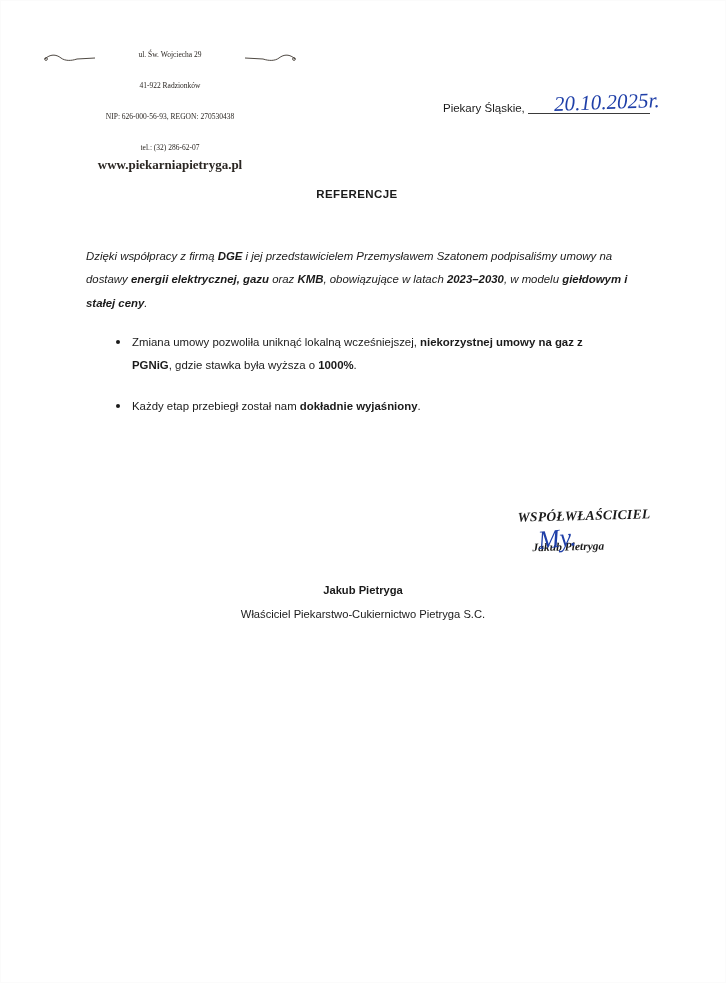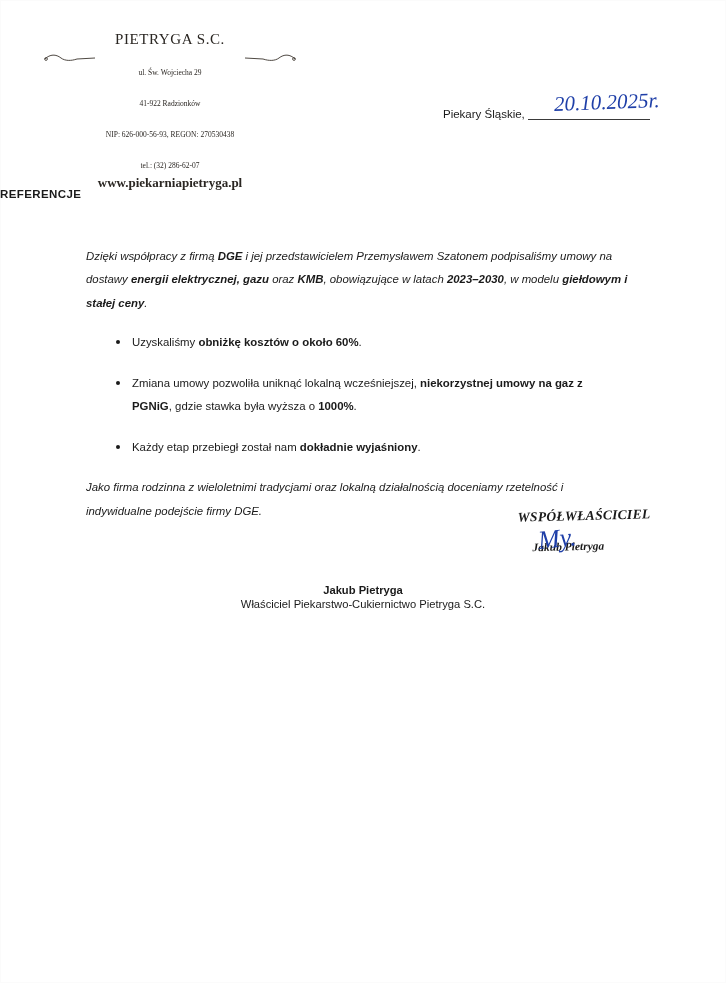--- a/index.html
+++ b/index.html
@@ -56,21 +56,21 @@
     height: 12px;
     pointer-events: none;
   }
   .flourish.left { left: 44px; }
   .flourish.right { left: 244px; }
 
   
   .place-date {
     position: absolute;
     right: 76px;
-    top: 106px;
+    top: 100px;
     font-size: 11.5px;
     white-space: nowrap;
     padding-left: 41px;
   }
   .date-rule {
     display: inline-block;
     width: 122px;
     border-bottom: 1px solid #3a3a3a;
     height: 13px;
     vertical-align: bottom;
@@ -87,20 +87,21 @@
     transform: rotate(-2.2deg);
     white-space: nowrap;
   }
 
   
   .doc-title {
     position: absolute;
     left: 0;
     right: 12px;
     top: 188px;
+    text-align: center;
     font-size: 11.5px;
     font-weight: bold;
     letter-spacing: 0.4px;
   }
 
   
   .body-block {
     position: absolute;
     left: 86px;
     top: 245px;
@@ -160,35 +161,34 @@
 
   .sign-block {
     position: absolute;
     left: 0;
     right: 0;
     top: 584px;
     text-align: center;
     font-size: 11.2px;
   }
   .sign-name { font-weight: bold; }
-  .sign-title { margin-top: 2px; text-align: center; }
+  .sign-title { margin-top: 12px; text-align: center; }
 
   
   .scan-edge {
     position: absolute;
     inset: 0;
     pointer-events: none;
     box-shadow: inset 0 0 0 1px rgba(0,0,0,0.015);
   }
 </style>
 </head>
 <body>
 
 <div class="letterhead">
-  <div class="lh-line2">PIETRYGA S.C.</div>
   <div class="lh-small">ul. Św. Wojciecha 29</div>
   <div class="lh-small">41-922 Radzionków</div>
   <div class="lh-small">NIP: 626-000-56-93, REGON: 270530438</div>
   <div class="lh-small">tel.: (32) 286-62-07</div>
   <div class="lh-web">www.piekarniapietryga.pl</div>
 </div>
 
 <svg class="flourish left" viewBox="0 0 52 12">
   <path d="M1 7 C6 2, 12 2, 17 6 C21 9, 27 9, 33 7 L51 6" fill="none" stroke="#3a332c" stroke-width="0.9"></path>
   <circle cx="2" cy="7" r="1.4" fill="none" stroke="#3a332c" stroke-width="0.8"></circle>
@@ -209,35 +209,28 @@
 <div class="body-block">
 
   <p>
     <span>Dzięki współpracy z firmą </span><b>DGE</b><span> i jej przedstawicielem Przemysławem Szatonem podpisaliśmy umowy</span>
     <span>na dostawy </span><b>energii elektrycznej, gazu</b><span> oraz </span><b>KMB</b><span>, obowiązujące w latach </span><b>2023–2030</b><span>, w modelu</span>
     <b>giełdowym i stałej ceny</b><span>.</span>
   </p>
 
   <ul class="bullets">
     <li>
-      <span>Uzyskaliśmy </span><b>obniżkę kosztów o około 60%</b><span>.</span>
-    </li>
-    <li>
       <span>Zmiana umowy pozwoliła uniknąć lokalną wcześniejszej, </span><b>niekorzystnej umowy na gaz z</b><br>
       <b>PGNiG</b><span>, gdzie stawka była wyższa o </span><b>1000%</b><span>.</span>
     </li>
     <li>
       <span>Każdy etap przebiegł został nam </span><b>dokładnie wyjaśniony</b><span>.</span>
     </li>
   </ul>
 
-  <p class="closing">
-    <span>Jako firma rodzinna z wieloletnimi tradycjami oraz lokalną działalnością doceniamy rzetelność i</span>
-    <span>indywidualne podejście firmy DGE.</span>
-  </p>
 </div>
 
 <div class="stamp">
   <div class="stamp-role">WSPÓŁWŁAŚCICIEL</div>
   <div class="stamp-name">Jakub Pietryga</div>
 </div>
 <div class="signature-ink">My.</div>
 
 <div class="sign-block">
   <div class="sign-name">Jakub Pietryga</div>

